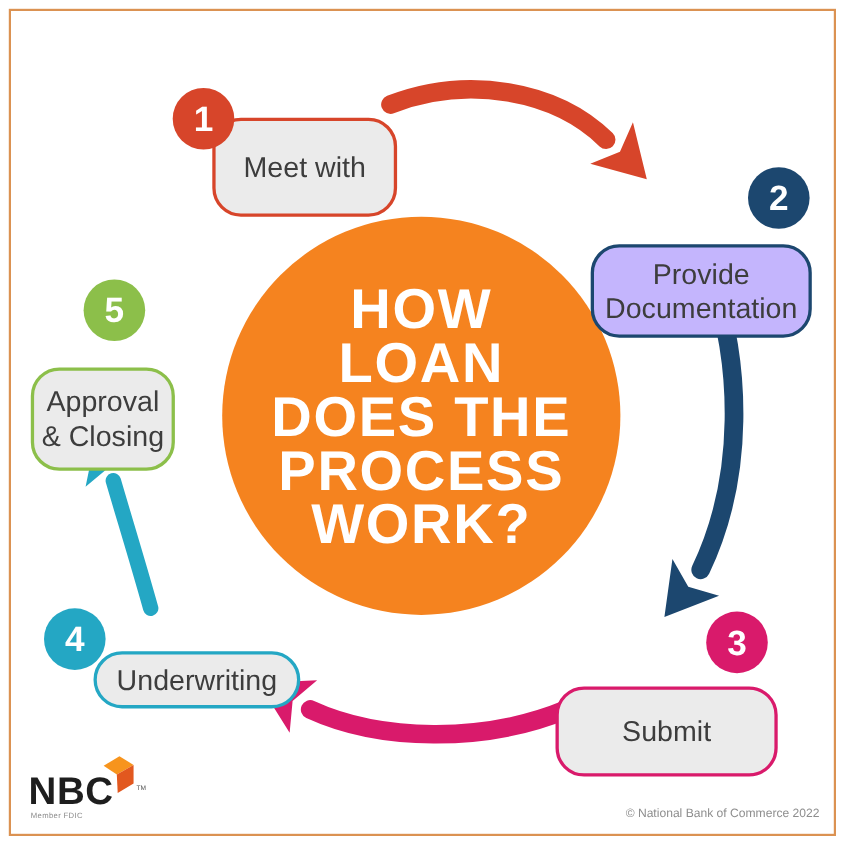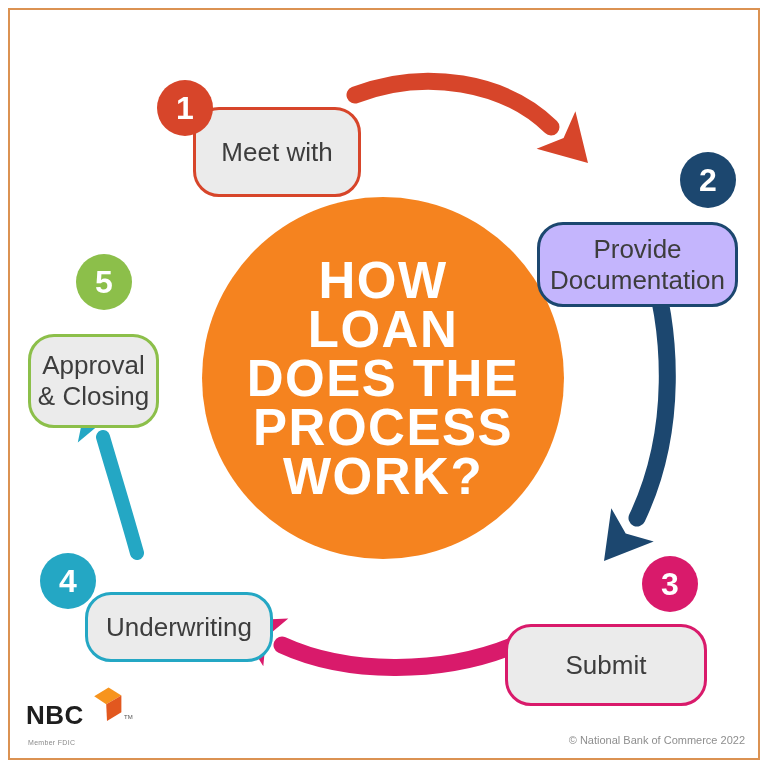--- a/index.html
+++ b/index.html
@@ -70,29 +70,29 @@
     font-weight: bold;
     z-index: 5;
   }
   
   .box-1 { left: 193px; top: 63px;  width: 168px; height: 90px; }
   .badge-1 { left: 157px; top: 80px; }
   .box-2 { left: 537px; top: 178px; width: 201px; height: 85px; }
   .badge-2 { left: 680px; top: 152px; }
   .box-3 { left: 505px; top: 580px; width: 202px; height: 82px; }
   .badge-3 { left: 642px; top: 556px; }
-  .box-4 { left: 85px;  top: 548px; width: 188px; height: 70px; }
+  .box-4 { left: 85px;  top: 548px; width: 188px; height: 52px; }
   .badge-4 { left: 40px;  top: 553px; }
   .box-5 { left: 28px;  top: 290px; width: 131px; height: 94px; }
   .badge-5 { left: 76px;  top: 254px; }
 
   .nbc-logo-text {
     position: absolute;
     left: 26px; top: 700px;
-    font-size: 26px;
+    font-size: 35px;
     font-weight: bold;
     letter-spacing: 0.5px;
     color: #1e1e1e;
   }
   .nbc-cube {
     position: absolute;
     left: 91px; top: 685px;
     width: 32px; height: 40px;
   }
   .nbc-tm {

